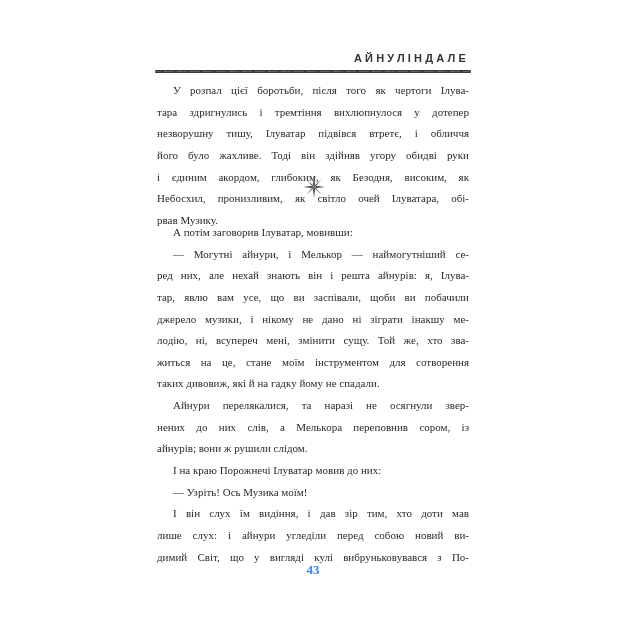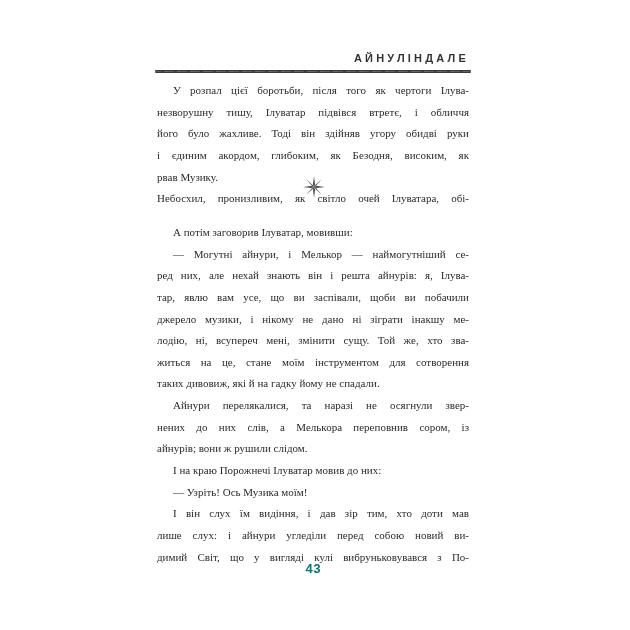--- a/index.html
+++ b/index.html
@@ -80,41 +80,42 @@
     left: 146px;
     width: 22px;
     height: 22px;
   }
   .page-number {
     position: absolute;
     top: 562px;
     left: 0;
     width: 312px;
     text-align: center;
-    font-family: Liberation Mono, monospace;
+    font-family: Liberation Serif, serif;
     font-weight: bold;
     font-size: 13px;
-    color: #0f766e;
+    color: #3b82f6;
   }
 </style>
 </head>
 <body>
 
 <div class="page">
 
   <div class="running-head">АЙНУЛІНДАЛЕ</div>
   <div class="head-rule"></div>
 
   <div class="text-block" id="block1">
     <span class="line indent">У розпал цієї боротьби, після того як чертоги Ілува-</span>
+    <span class="line">тара здригнулись і тремтіння вихлюпнулося у дотепер</span>
     <span class="line">незворушну тишу, Ілуватар підвівся втретє, і обличчя</span>
     <span class="line">його було жахливе. Тоді він здійняв угору обидві руки</span>
     <span class="line">і єдиним акордом, глибоким, як Безодня, високим, як</span>
+    <span class="line">Небосхил, пронизливим, як світло очей Ілуватара, обі-</span>
     <span class="line last">рвав Музику.</span>
-    <span class="line">Небосхил, пронизливим, як світло очей Ілуватара, обі-</span>
   </div>
 
   <div class="ornament">
     <svg width="22" height="22" viewBox="0 0 22 22">
       <g fill="#555">
         <polygon points="11,0 12.2,9 11,11 9.8,9"></polygon>
         <polygon points="11,22 9.8,13 11,11 12.2,13"></polygon>
         <polygon points="0,11 9,9.8 11,11 9,12.2"></polygon>
         <polygon points="22,11 13,12.2 11,11 13,9.8"></polygon>
         <polygon points="3.2,3.2 10,9.2 11,11 9.2,10"></polygon>

